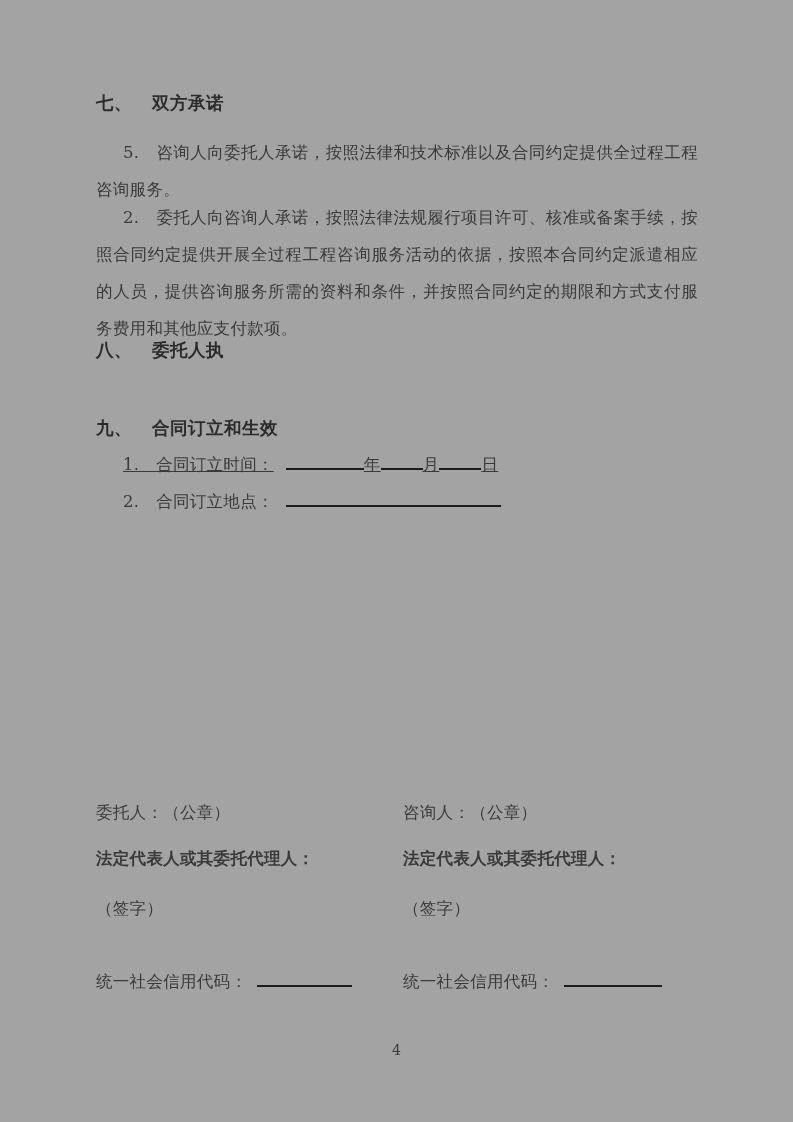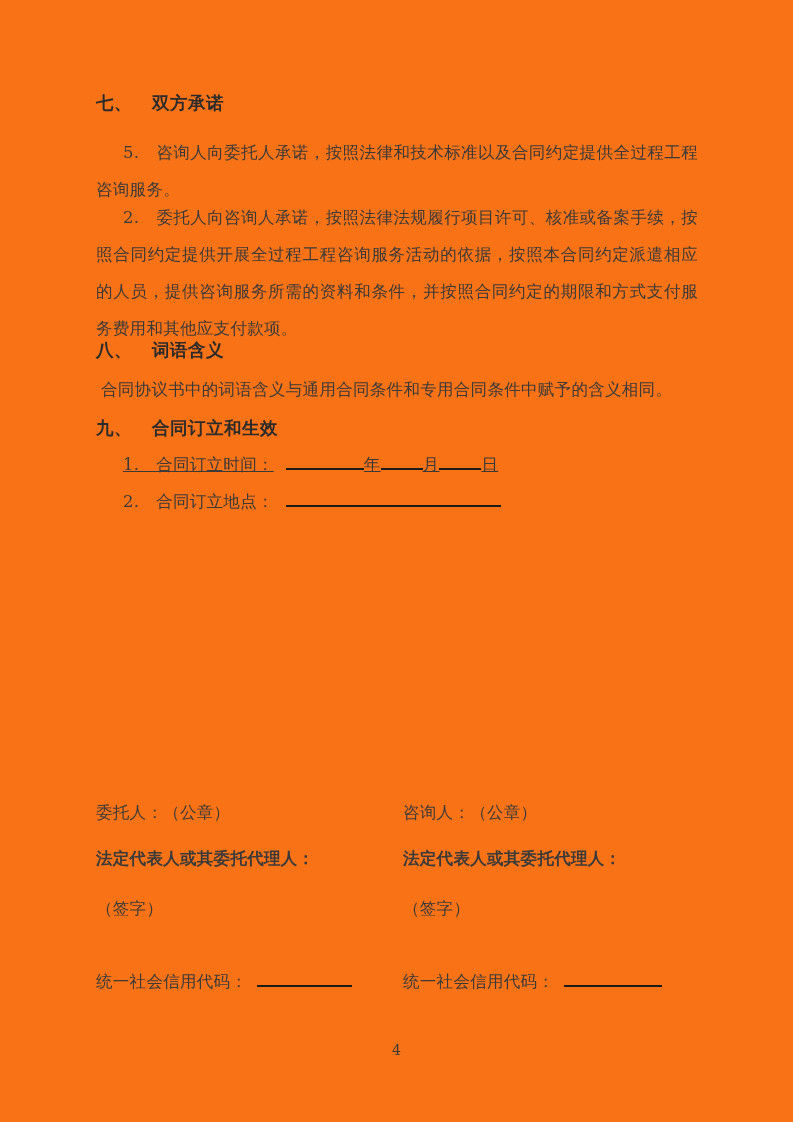--- a/index.html
+++ b/index.html
@@ -4,21 +4,21 @@
 <style>
   html, body {
     margin: 0;
     padding: 0;
     background: #ffffff;
   }
   .page {
     position: relative;
     width: 793px;
     height: 1122px;
-    background: #f97316;
+    background: #a3a3a3;
     overflow: hidden;
     font-family: "DejaVu Serif", "Liberation Serif", serif;
     color: #3a3a3a;
   }
   .abs { position: absolute; }
 
   h3.sec {
     margin: 0;
     font-family: "DejaVu Sans", "Liberation Sans", sans-serif;
     font-weight: 700;
@@ -73,24 +73,23 @@
 
   <h3 class="sec abs" style="left:96px; top:92px;">
     <span class="num">七、</span><span>双方承诺</span>
   </h3>
 
   <p class="body abs" style="left:96px; top:134px;">5.　咨询人向委托人承诺，按照法律和技术标准以及合同约定提供全过程工程咨询服务。</p>
 
   <p class="body abs" style="left:96px; top:199px;">2.　委托人向咨询人承诺，按照法律法规履行项目许可、核准或备案手续，按照合同约定提供开展全过程工程咨询服务活动的依据，按照本合同约定派遣相应的人员，提供咨询服务所需的资料和条件，并按照合同约定的期限和方式支付服务费用和其他应支付款项。</p>
 
   <h3 class="sec abs" style="left:96px; top:339px;">
-    <span class="num">八、</span><span>词语含义</span>
+    <span class="num">八、</span><span>委托人执</span>
   </h3>
 
-  <p class="body noindent abs" style="left:96px; top:371px;">合同协议书中的词语含义与通用合同条件和专用合同条件中赋予的含义相同。</p>
 
   <h3 class="sec abs" style="left:96px; top:418px;font-family:Liberation Mono, monospace;">
     <span class="num">九、</span><span>合同订立和生效</span>
   </h3>
 
   <p class="body abs" style="left:96px; top:446px;text-decoration:underline;">
     <span>1.　合同订立时间：</span><span class="blank gap-l" style="width:78px;"></span><span>年</span><span class="blank" style="width:42px;"></span><span>月</span><span class="blank" style="width:42px;"></span><span>日</span>
   </p>
 
   <p class="body abs" style="left:96px; top:483px;">

